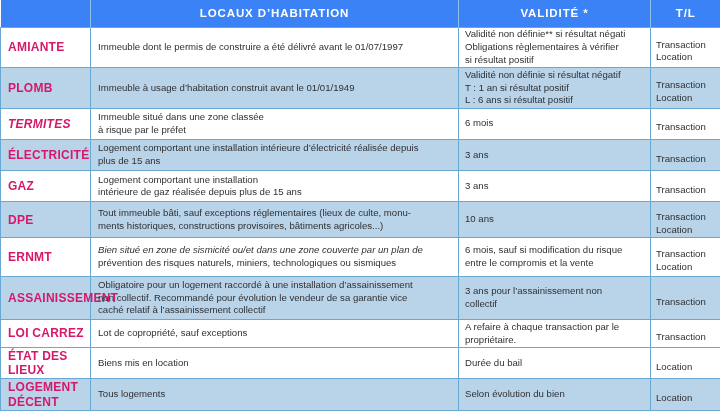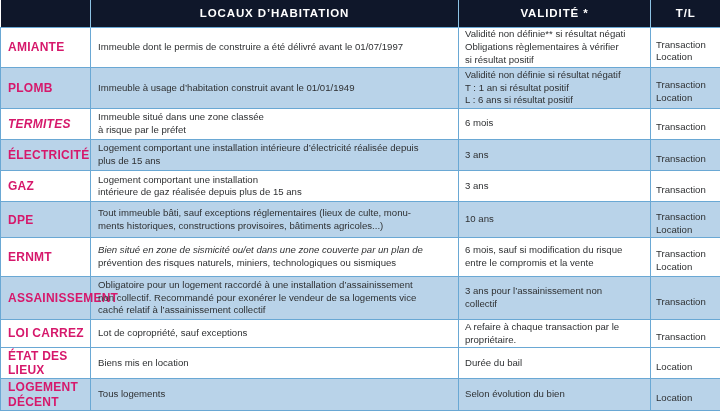--- a/index.html
+++ b/index.html
@@ -19,21 +19,21 @@
     border-collapse: collapse;
     table-layout: fixed;
   }
   #diag-table col.c-label { width: 90px; }
   #diag-table col.c-locaux { width: 368px; }
   #diag-table col.c-validite { width: 192px; }
   #diag-table col.c-tl { width: 70px; }
 
   
   thead th {
-    background: #0f172a;
+    background: #3b82f6;
     color: #ffffff;
     font-size: 11.5px;
     font-weight: bold;
     letter-spacing: 0.9px;
     text-align: center;
     height: 27px;
     padding: 0 20px;
     border-right: 1px solid #8dc3e4;
     box-sizing: border-box;
   }
@@ -209,21 +209,21 @@
           <span class="tline">Transaction</span>
           <span class="tline">Location</span>
         </td>
       </tr>
       <tr class="alt" style="height: 42px;">
         <td class="label">
           <span style="display: block;">ASSAINISSEMENT</span>
         </td>
         <td class="locaux">
           <span style="display: block;">Obligatoire pour un logement raccordé à une installation d’assainissement</span>
-          <span style="display: block;">non collectif. Recommandé pour exonérer le vendeur de sa logements vice</span>
+          <span style="display: block;">non collectif. Recommandé pour évolution le vendeur de sa garantie vice</span>
           <span style="display: block;">caché  relatif à l’assainissement collectif</span>
         </td>
         <td class="validite">
           <span class="vline">3 ans pour  l’assainissement non</span>
           <span class="vline">collectif</span>
         </td>
         <td class="tl">
           <span class="tline">Transaction</span>
         </td>
       </tr>

